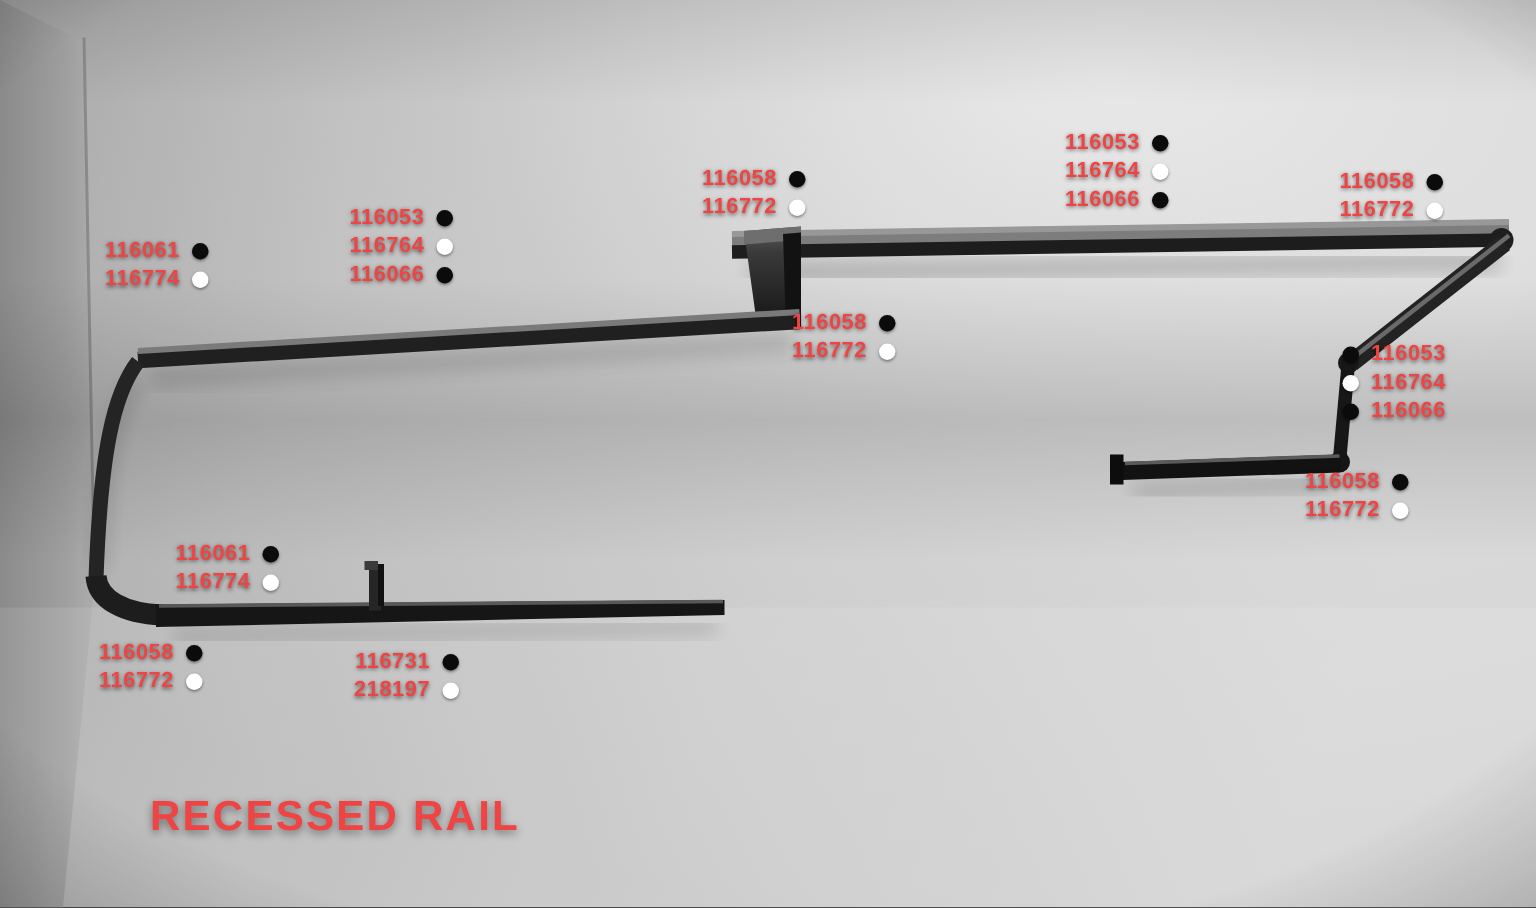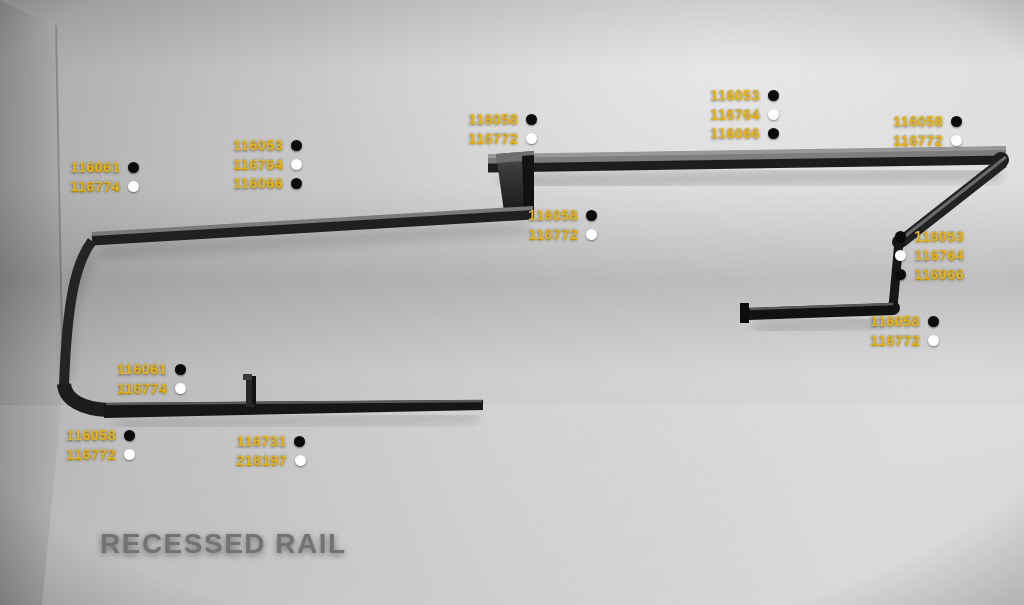--- a/index.html
+++ b/index.html
@@ -21,40 +21,40 @@
   }
   .label-row {
     display: flex;
     align-items: center;
     justify-content: flex-end;
     gap: 8px;
     height: 14px;
   }
   .label-group.dot-left .label-row { justify-content: flex-start; }
   .code {
-    color: #eab308;
+    color: #ef4444;
     font-weight: bold;
     font-size: 14.5px;
     letter-spacing: 0.4px;
     line-height: 1;
     text-shadow: 0 1px 3px rgba(0,0,0,0.55);
     white-space: nowrap;
   }
   .dot {
     width: 11px;
     height: 11px;
     border-radius: 50%;
     flex: 0 0 auto;
     box-shadow: 0 1px 2px rgba(0,0,0,0.45);
   }
   .title {
     position: absolute;
     left: 100px;
     top: 528px;
-    color: #737373;
+    color: #ef4444;
     font-size: 28px;
     font-weight: bold;
     letter-spacing: 1.5px;
     text-shadow: 0 2px 6px rgba(0,0,0,0.45);
     white-space: nowrap;
   }
 </style>
 </head>
 <body>
 
@@ -274,21 +274,21 @@
       <div class="label-group" style="left: 66px; top: 428px;">
         <div class="label-row">
           <span class="code">116058</span>
           <span class="dot" style="background: rgb(11, 11, 11);"></span>
         </div>
         <div class="label-row">
           <span class="code">116772</span>
           <span class="dot" style="background: rgb(255, 255, 255);"></span>
         </div>
       </div>
-      <div class="label-group" style="left: 236px; top: 434px; align-items: center;">
+      <div class="label-group" style="left: 236px; top: 434px;">
         <div class="label-row">
           <span class="code">116731</span>
           <span class="dot" style="background: rgb(11, 11, 11);"></span>
         </div>
         <div class="label-row">
           <span class="code">218197</span>
           <span class="dot" style="background: rgb(255, 255, 255);"></span>
         </div>
       </div>
     </div>

